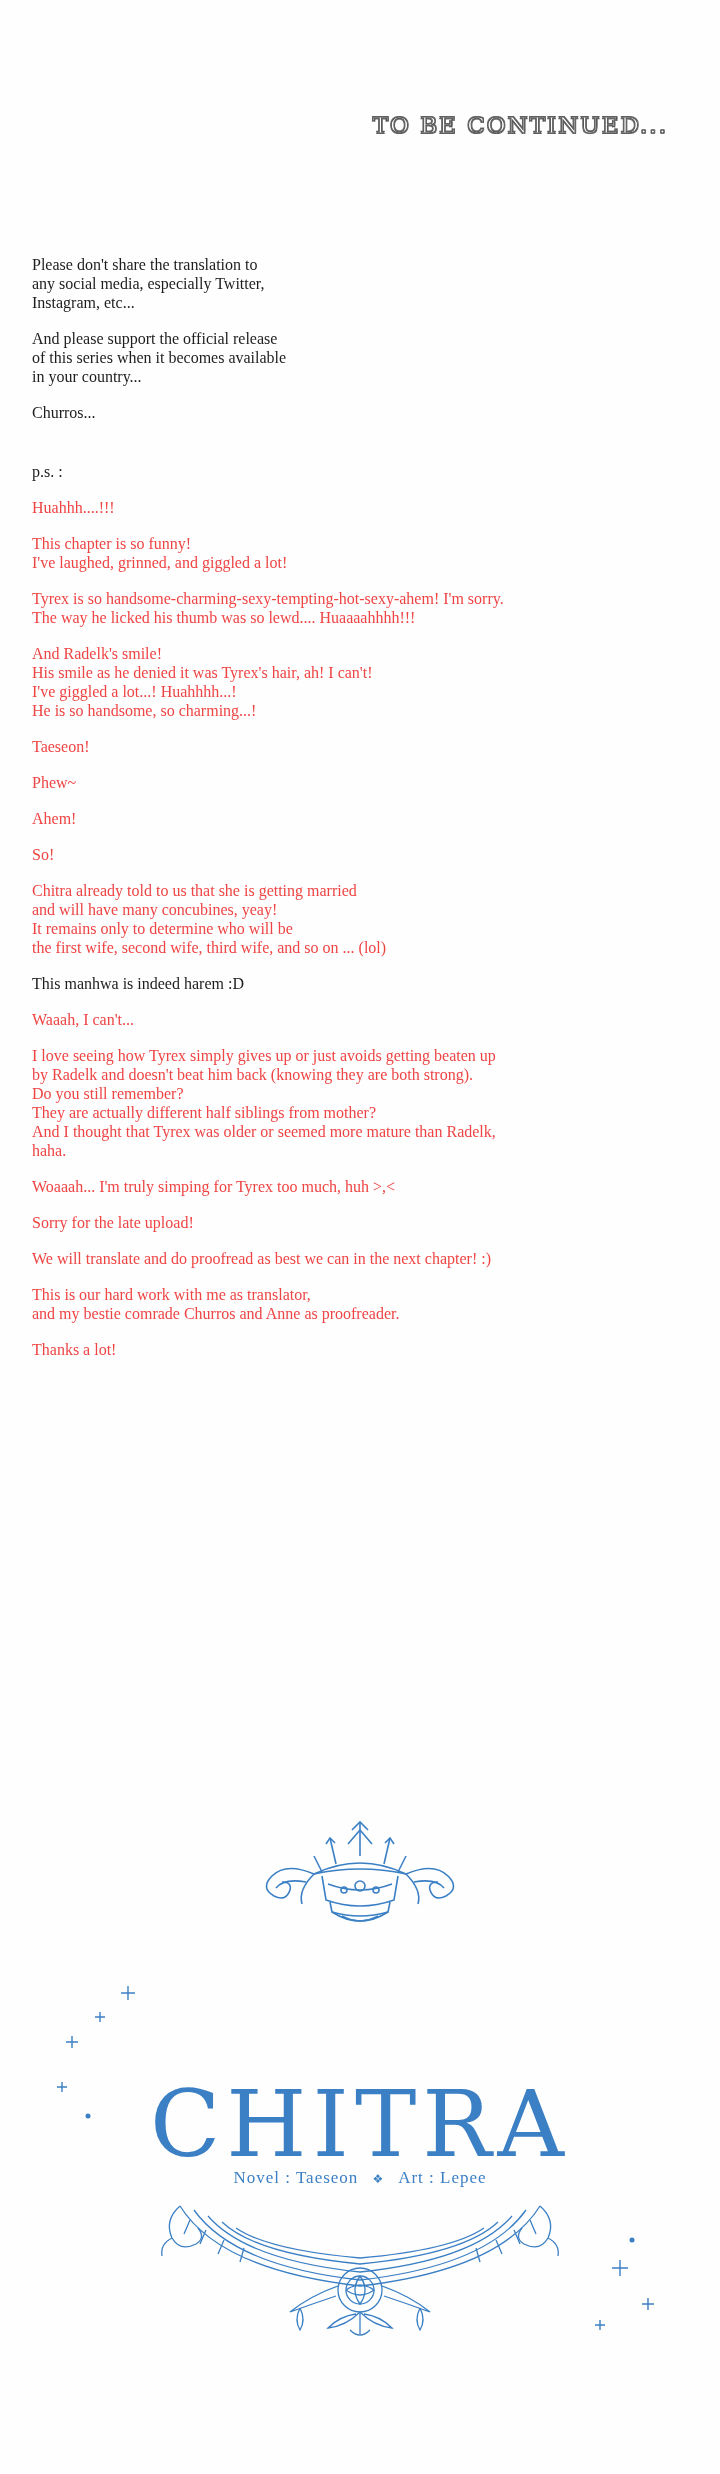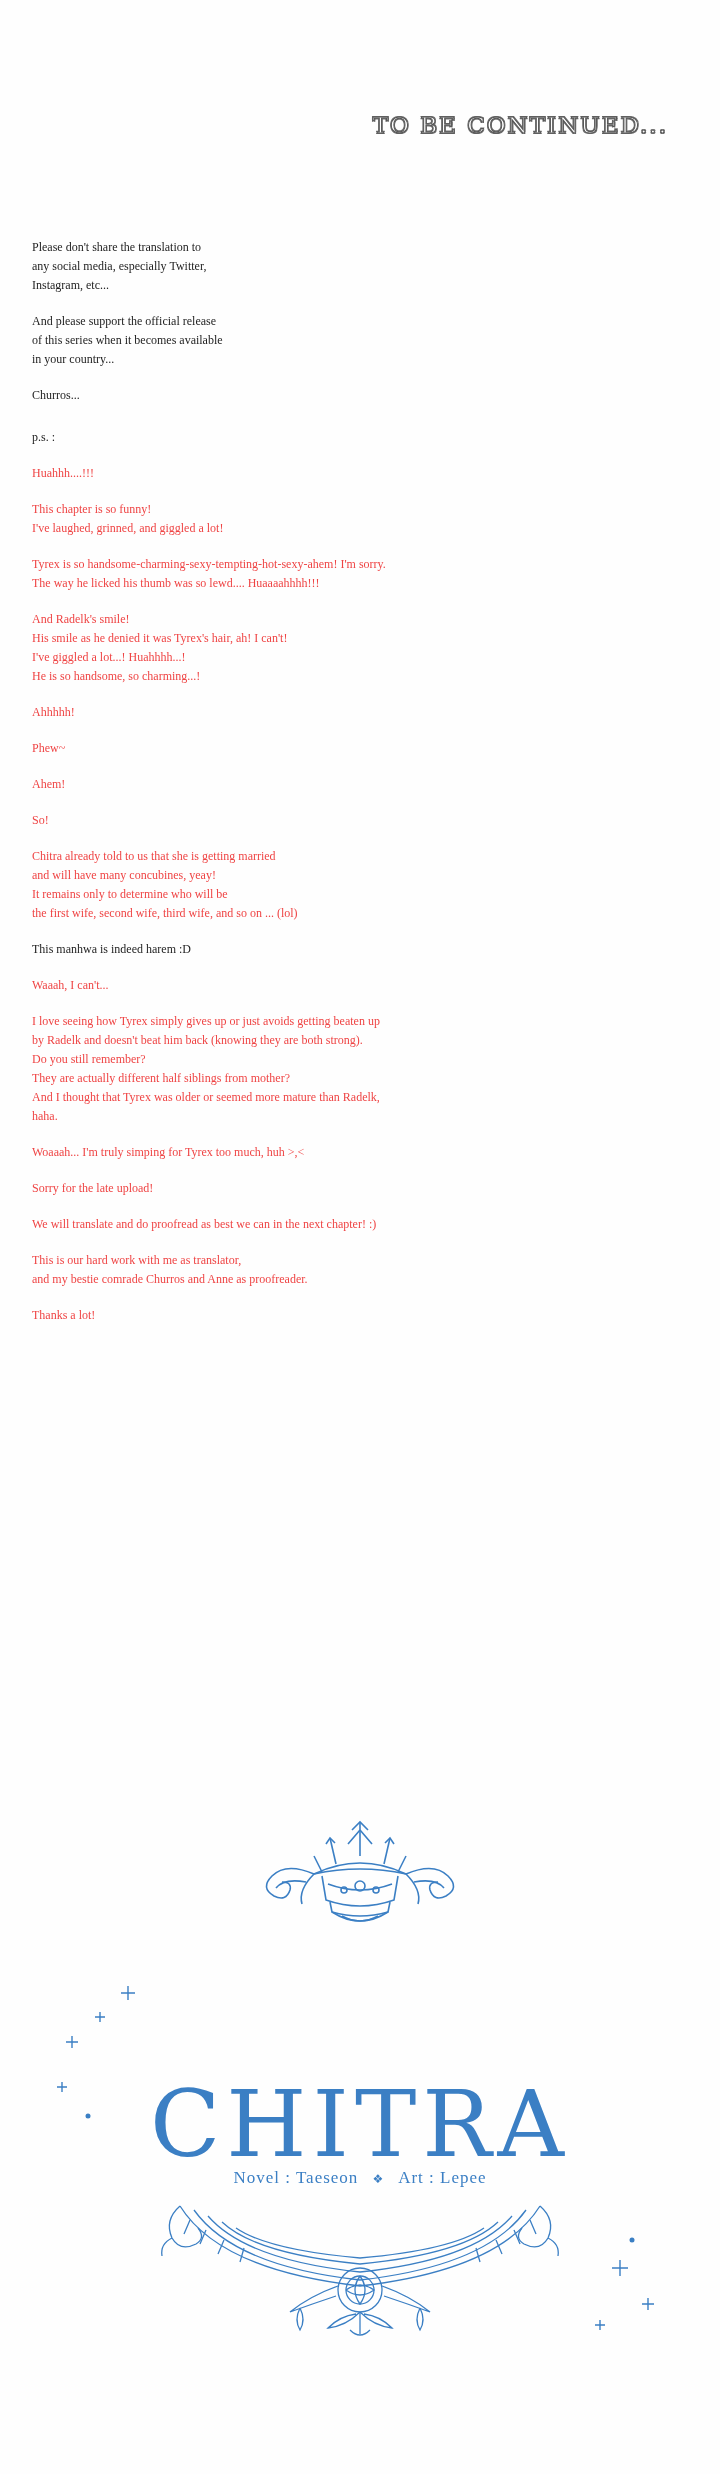--- a/index.html
+++ b/index.html
@@ -42,24 +42,24 @@
 
   
   .notes {
     position: absolute;
     left: 32px;
     top: 238px;
     width: 640px;
   }
   .para {
     font-family: "Liberation Serif", serif;
-    font-size: 12px;
+    font-size: 16px;
     line-height: 19px;
     color: #2a2a2a;
-    margin: 0 0 17px 0;
+    margin: 17px 0 17px 0;
     white-space: pre-line;
   }
   .para.blue {
     color: #ef4444;
   }
   .para.dark {
     color: #1d1d1d;
   }
   .spacer-sm { height: 6px; }
 
@@ -142,21 +142,21 @@
     <p class="para dark">p.s. :</p>
     <p class="para blue">Huahhh....!!!</p>
     <p class="para blue">This chapter is so funny!
 I've laughed, grinned, and giggled a lot!</p>
     <p class="para blue">Tyrex is so handsome-charming-sexy-tempting-hot-sexy-ahem! I'm sorry.
 The way he licked his thumb was so lewd.... Huaaaahhhh!!!</p>
     <p class="para blue">And Radelk's smile!
 His smile as he denied it was Tyrex's hair, ah! I can't!
 I've giggled a lot...! Huahhhh...!
 He is so handsome, so charming...!</p>
-    <p class="para blue">Ahhhhh!</p>
+    <p class="para blue">Taeseon!</p>
     <p class="para blue">Phew~</p>
     <p class="para blue">Ahem!</p>
     <p class="para blue">So!</p>
     <p class="para blue">Chitra already told to us that she is getting married
 and will have many concubines, yeay!
 It remains only to determine who will be
 the first wife, second wife, third wife, and so on ... (lol)</p>
     <p class="para dark">This manhwa is indeed harem :D</p>
     <p class="para blue">Waaah, I can't...</p>
     <p class="para blue">I love seeing how Tyrex simply gives up or just avoids getting beaten up

